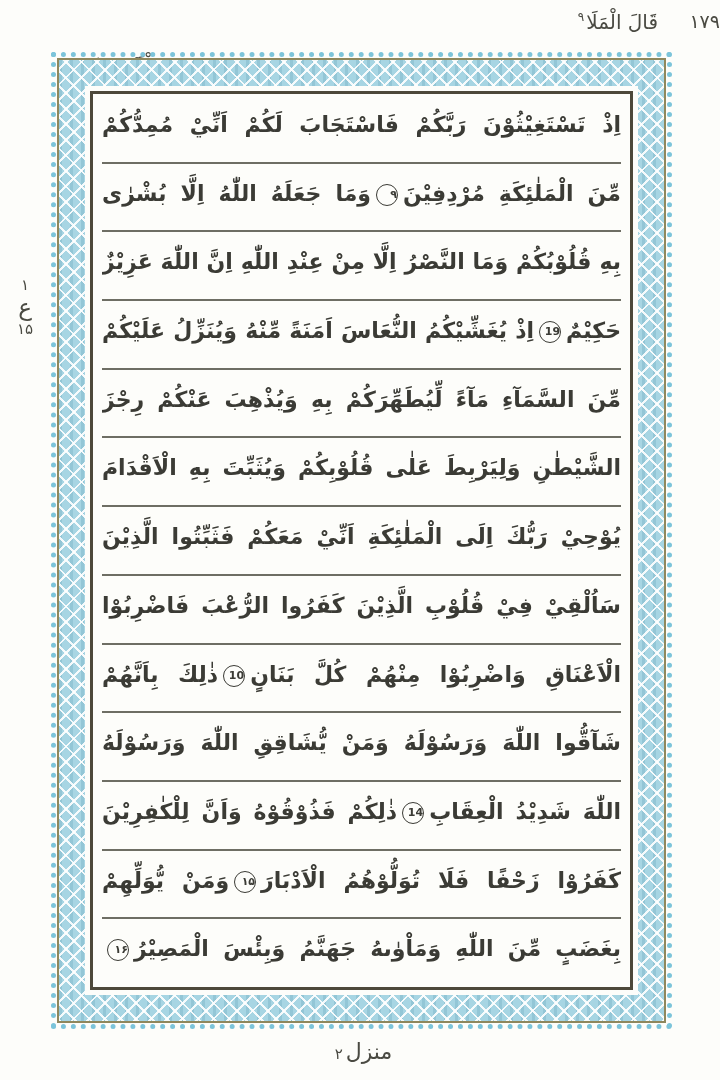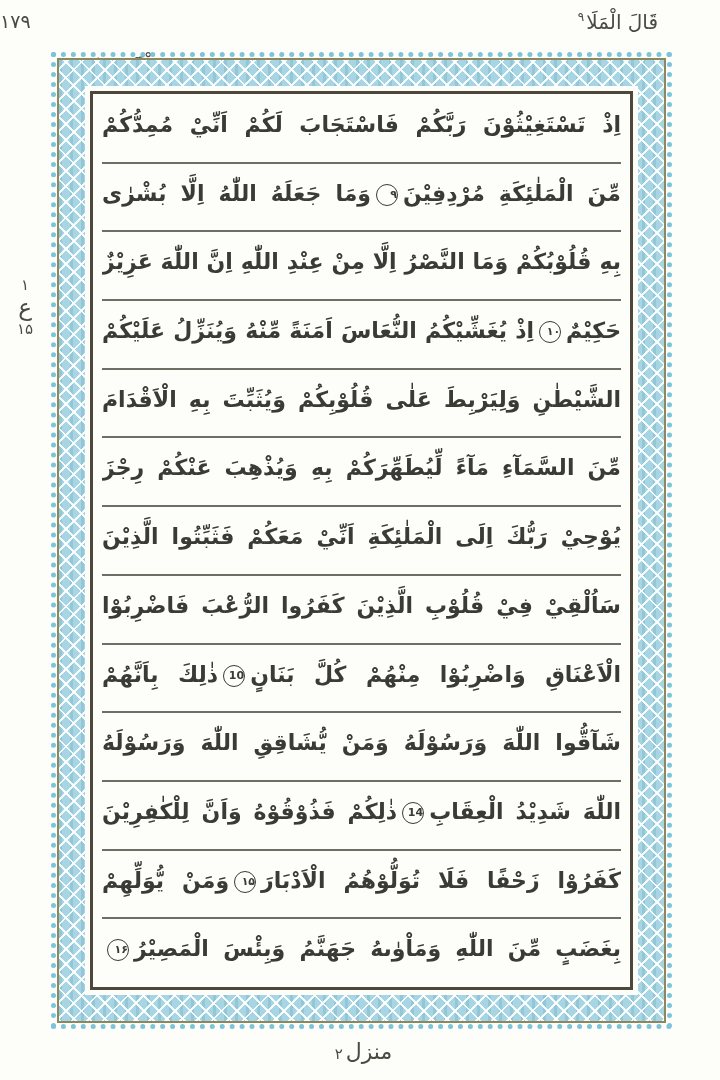--- a/index.html
+++ b/index.html
@@ -5,21 +5,21 @@
   html,body{margin:0;padding:0;}
   body{
     width:720px;height:1080px;position:relative;overflow:hidden;
     background:#fdfdfa;
     font-family:"DejaVu Sans",sans-serif;
     color:#3b3b35;
   }
   
   .header-item{position:absolute;top:10px;font-size:20px;color:#4a4a42;direction:rtl;white-space:nowrap;}
   .hdr-right{right:62px;text-align:center;}
-  .hdr-center{left:0;right:0;text-align:left;font-size:19px;letter-spacing:2px;}
+  .hdr-center{left:0;right:0;text-align:right;font-size:19px;letter-spacing:2px;}
   .hdr-left{left:95px;margin-top:44px;}
   .hdr-num{font-size:12px;vertical-align:super;margin-right:2px;}
   
   .margin-marker{
     position:absolute;left:10px;top:276px;width:30px;
     display:flex;flex-direction:column;align-items:center;gap:1px;
     color:#4a4a42;direction:rtl;
   }
   .mm-top{font-size:15px;}
   .mm-ain{font-size:23px;line-height:24px;}
@@ -102,23 +102,23 @@
     <span class="mm-bottom">۱۵</span>
   </div>
 
   <div class="frame">
     <div class="white-gap">
       <div class="frame-inner">
         <div class="text-area">
             <div class="line" dir="rtl"><span class="ayah-text">اِذْ تَسْتَغِيْثُوْنَ رَبَّكُمْ فَاسْتَجَابَ لَكُمْ اَنِّيْ مُمِدُّكُمْ بِاَلْفٍ</span></div>
             <div class="line" dir="rtl"><span class="ayah-text">مِّنَ الْمَلٰئِكَةِ مُرْدِفِيْنَ</span><span class="ayah-marker">۹</span><span class="ayah-text">وَمَا جَعَلَهُ اللّٰهُ اِلَّا بُشْرٰى وَلِتَطْمَئِنَّ</span></div>
             <div class="line" dir="rtl"><span class="ayah-text">بِهِ قُلُوْبُكُمْ وَمَا النَّصْرُ اِلَّا مِنْ عِنْدِ اللّٰهِ اِنَّ اللّٰهَ عَزِيْزٌ</span></div>
-            <div class="line" dir="rtl"><span class="ayah-text">حَكِيْمٌ</span><span class="ayah-marker">۱۰</span><span class="ayah-text">اِذْ يُغَشِّيْكُمُ النُّعَاسَ اَمَنَةً مِّنْهُ وَيُنَزِّلُ عَلَيْكُمْ</span></div>
+            <div class="line" dir="rtl"><span class="ayah-text">حَكِيْمٌ</span><span class="ayah-marker">19</span><span class="ayah-text">اِذْ يُغَشِّيْكُمُ النُّعَاسَ اَمَنَةً مِّنْهُ وَيُنَزِّلُ عَلَيْكُمْ</span></div>
+            <div class="line" dir="rtl"><span class="ayah-text">مِّنَ السَّمَآءِ مَآءً لِّيُطَهِّرَكُمْ بِهِ وَيُذْهِبَ عَنْكُمْ رِجْزَ</span></div>
             <div class="line" dir="rtl"><span class="ayah-text">الشَّيْطٰنِ وَلِيَرْبِطَ عَلٰى قُلُوْبِكُمْ وَيُثَبِّتَ بِهِ الْاَقْدَامَ</span></div>
-            <div class="line" dir="rtl"><span class="ayah-text">مِّنَ السَّمَآءِ مَآءً لِّيُطَهِّرَكُمْ بِهِ وَيُذْهِبَ عَنْكُمْ رِجْزَ</span></div>
             <div class="line" dir="rtl"><span class="ayah-text">يُوْحِيْ رَبُّكَ اِلَى الْمَلٰئِكَةِ اَنِّيْ مَعَكُمْ فَثَبِّتُوا الَّذِيْنَ اٰمَنُوْا</span></div>
             <div class="line" dir="rtl"><span class="ayah-text">سَاُلْقِيْ فِيْ قُلُوْبِ الَّذِيْنَ كَفَرُوا الرُّعْبَ فَاضْرِبُوْا فَوْقَ</span></div>
             <div class="line" dir="rtl"><span class="ayah-text">الْاَعْنَاقِ وَاضْرِبُوْا مِنْهُمْ كُلَّ بَنَانٍ</span><span class="ayah-marker">10</span><span class="ayah-text">ذٰلِكَ بِاَنَّهُمْ</span></div>
             <div class="line" dir="rtl"><span class="ayah-text">شَآقُّوا اللّٰهَ وَرَسُوْلَهُ وَمَنْ يُّشَاقِقِ اللّٰهَ وَرَسُوْلَهُ فَاِنَّ</span></div>
             <div class="line" dir="rtl"><span class="ayah-text">اللّٰهَ شَدِيْدُ الْعِقَابِ</span><span class="ayah-marker">14</span><span class="ayah-text">ذٰلِكُمْ فَذُوْقُوْهُ وَاَنَّ لِلْكٰفِرِيْنَ</span></div>
             <div class="line" dir="rtl"><span class="ayah-text">كَفَرُوْا زَحْفًا فَلَا تُوَلُّوْهُمُ الْاَدْبَارَ</span><span class="ayah-marker">۱۵</span><span class="ayah-text">وَمَنْ يُّوَلِّهِمْ يَوْمَئِذٍ</span></div>
             <div class="line" dir="rtl"><span class="ayah-text">بِغَضَبٍ مِّنَ اللّٰهِ وَمَاْوٰىهُ جَهَنَّمُ وَبِئْسَ الْمَصِيْرُ</span><span class="ayah-marker">۱۶</span></div>
           </div>
       </div>
     </div>

